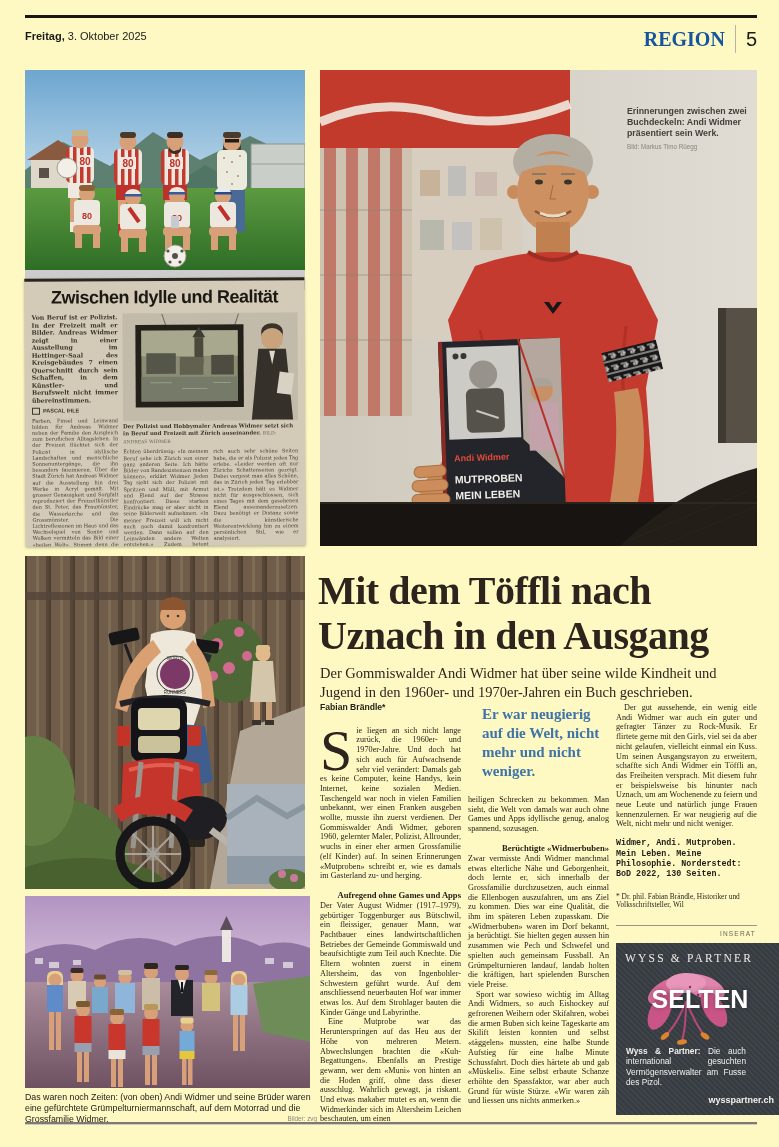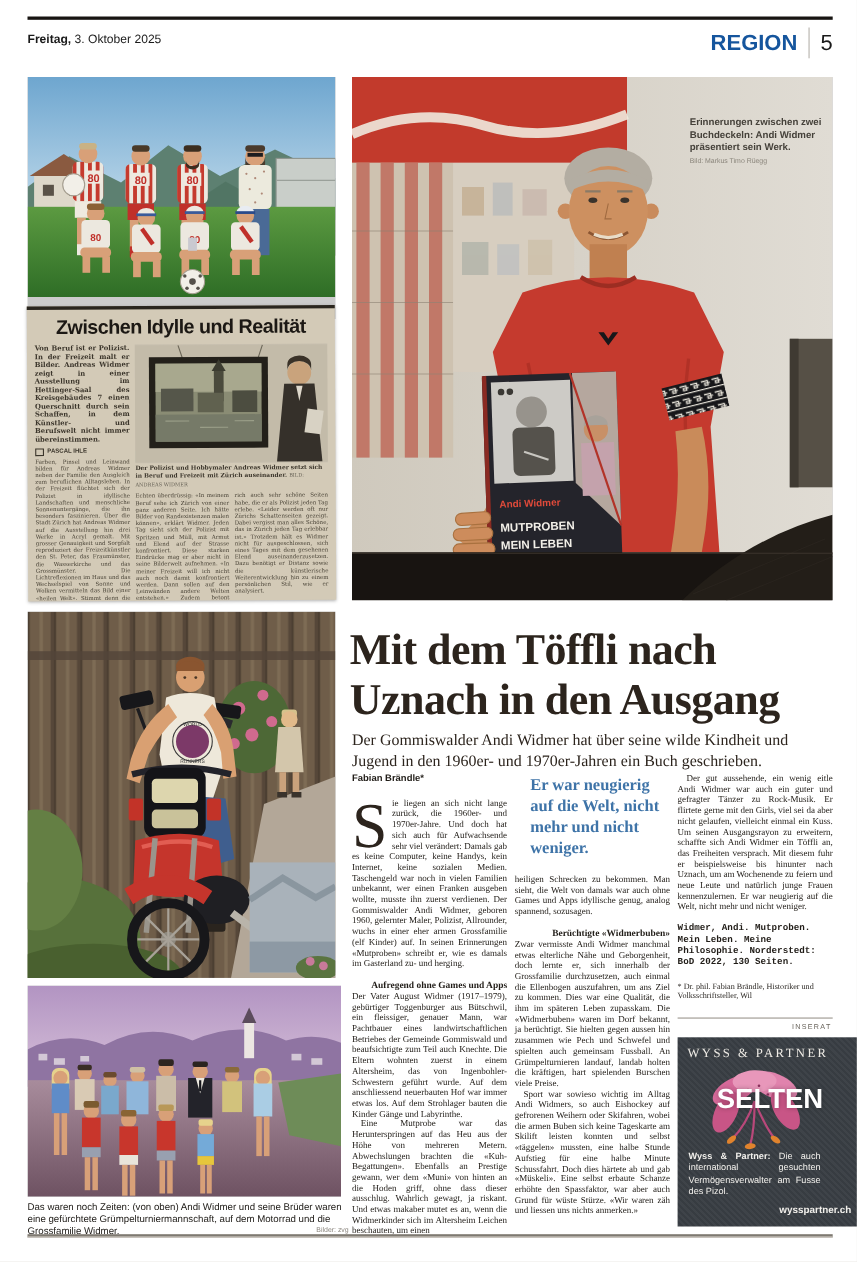--- a/index.html
+++ b/index.html
@@ -1,24 +1,24 @@
 <!DOCTYPE html>
 <html><head>
 <meta charset="utf-8">
 <style>
   html,body{margin:0;padding:0;background:#e8e6e1;}
-  .page{position:relative;width:779px;height:1147px;background:#ffffff;overflow:hidden;
+  .page{position:relative;width:779px;height:1147px;background:#fef9c3;overflow:hidden;
         font-family:"Liberation Serif",serif;}
   
   .top-rule{position:absolute;left:25px;top:15px;width:732px;height:3px;background:#181512;}
   .date-line{position:absolute;left:25px;top:30px;font-family:"Liberation Sans",sans-serif;
              font-size:11px;color:#1a1a1a;}
   .date-line .b{font-weight:700;}
   .section-block{position:absolute;right:22px;top:25px;display:flex;align-items:center;gap:10px;}
-  .section{font-family:Liberation Sans, sans-serif;font-weight:700;font-size:20px;color:#15559d;margin-left:20px;}
+  .section{font-family:Liberation Serif, serif;font-weight:700;font-size:20px;color:#15559d;margin-left:20px;}
   .vdiv{width:1px;height:28px;background:#b5b1ab;}
   .pagenum{font-family:"Liberation Sans",sans-serif;font-size:20px;color:#1a1a1a;}
   
   .photo{position:absolute;overflow:hidden;background:#ccc;}
   .team{left:25px;top:70px;width:280px;height:220px;}
   .main-photo{left:320px;top:70px;width:437px;height:476px;}
   .moto{left:25px;top:556px;width:280px;height:333px;}
   .family{left:25px;top:896px;width:285px;height:192px;}
   .main-cap{position:absolute;right:10px;top:36px;width:120px;
             font-family:"Liberation Sans",sans-serif;font-weight:700;font-size:8.8px;

